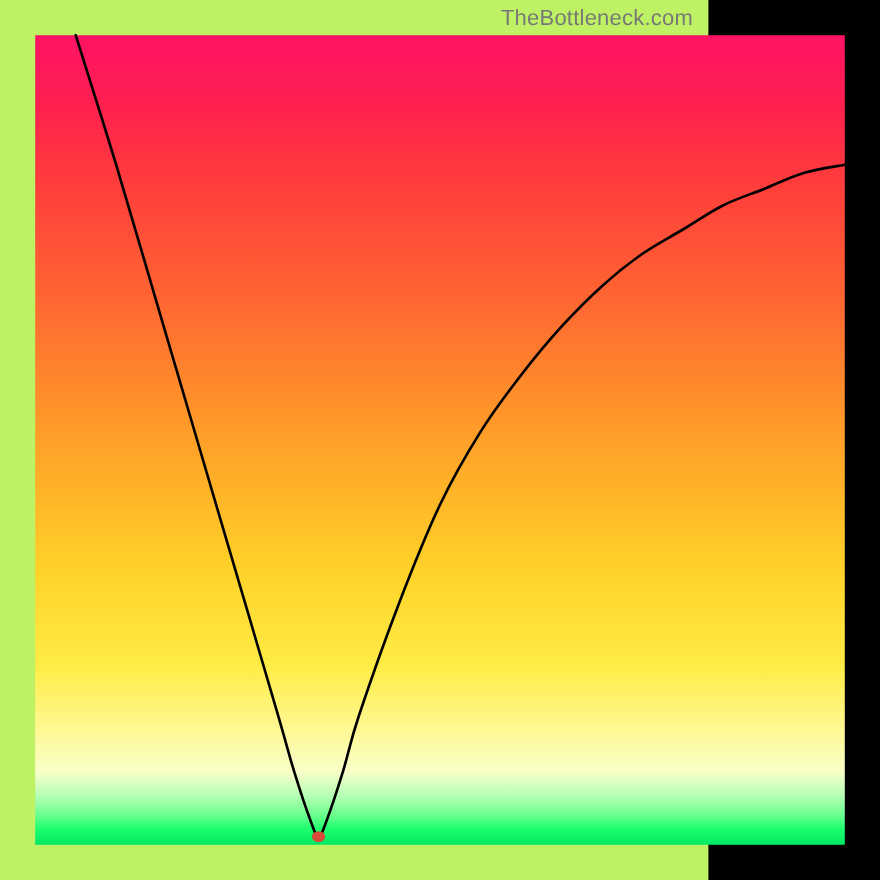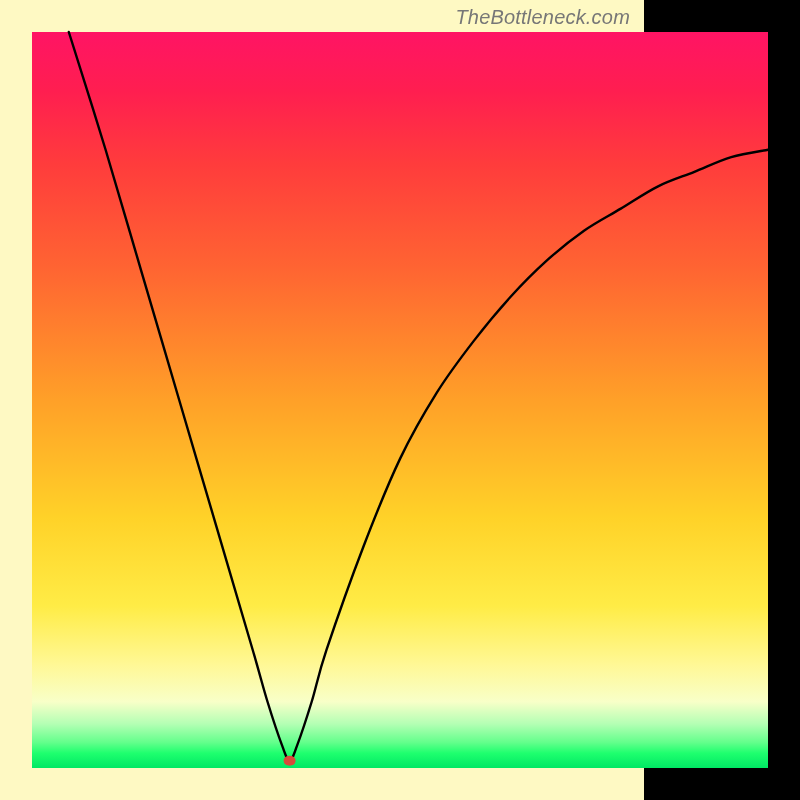--- a/index.html
+++ b/index.html
@@ -8,22 +8,21 @@
     width: 800px;
     height: 800px;
     overflow: hidden;
     background: #000;
     font-family: Arial, Helvetica, sans-serif;
   }
   .frame {
     position: relative;
     width: 644px;
     height: 800px;
-    background: #fef9c3;
-    font-style: italic;
+    background: #bef264;
   }
   .plot-area {
     position: absolute;
     left: 32px;
     top: 32px;
     width: 736px;
     height: 736px;
     
     background: linear-gradient(
       to bottom,

